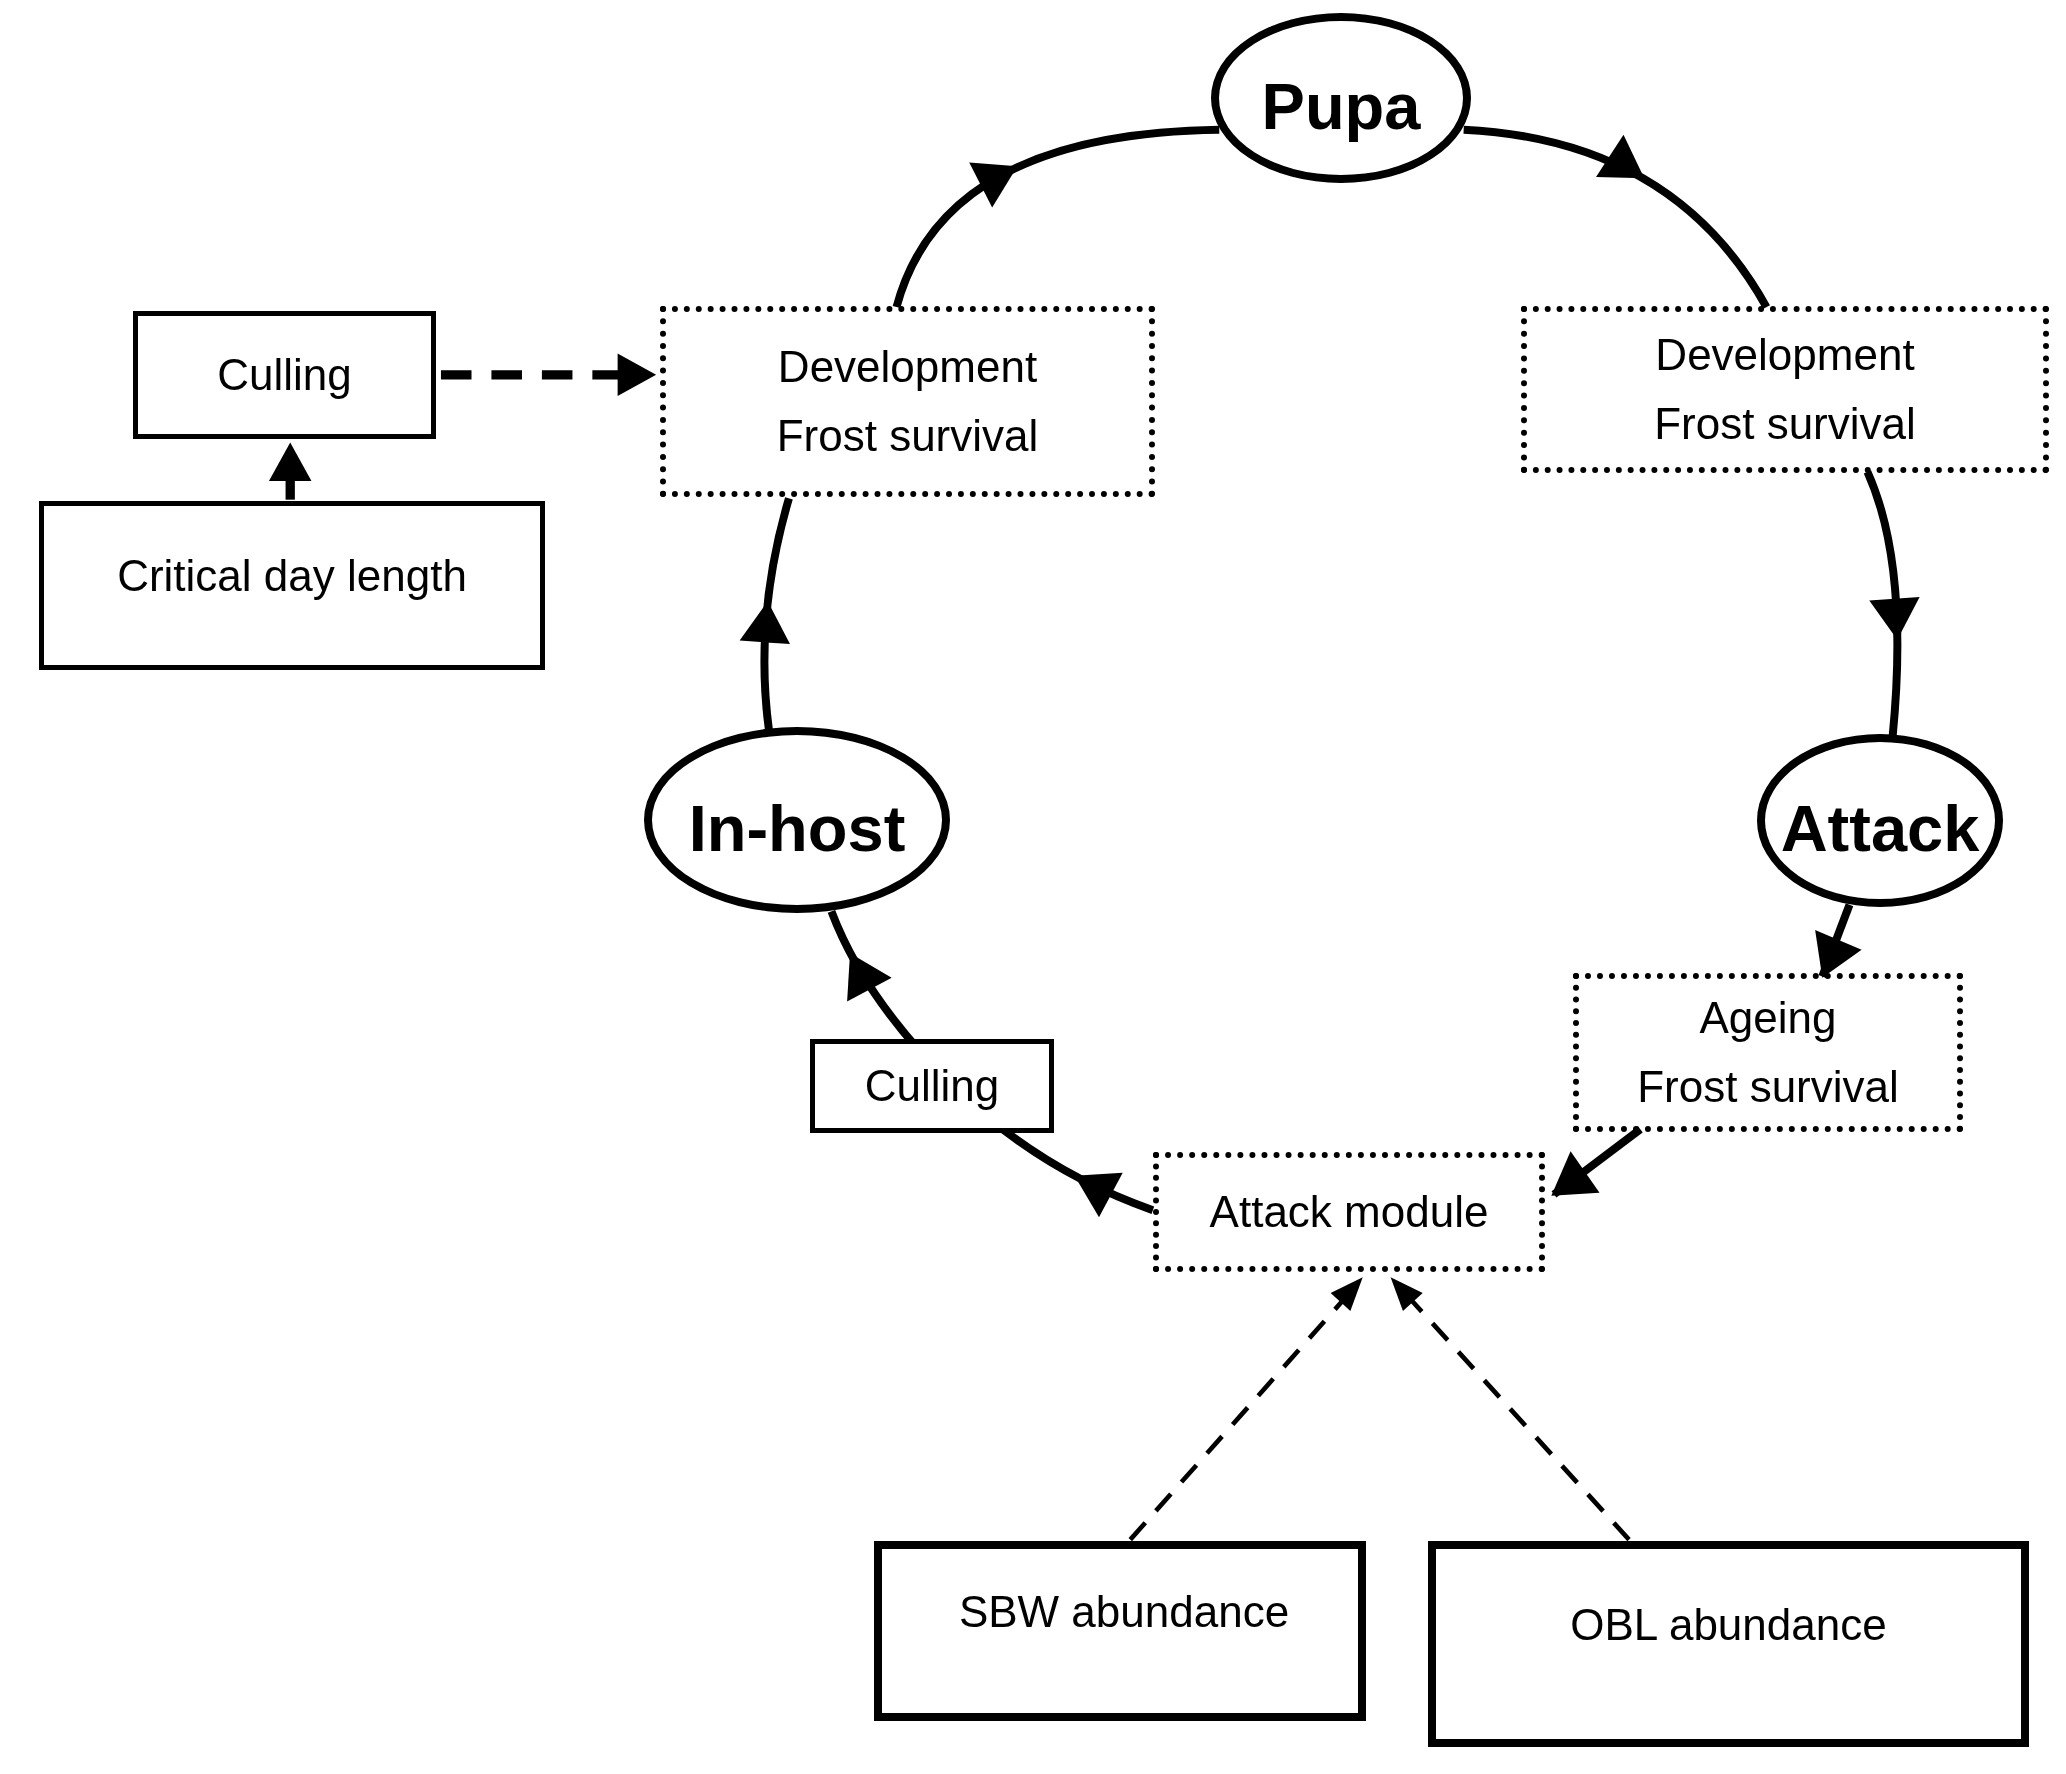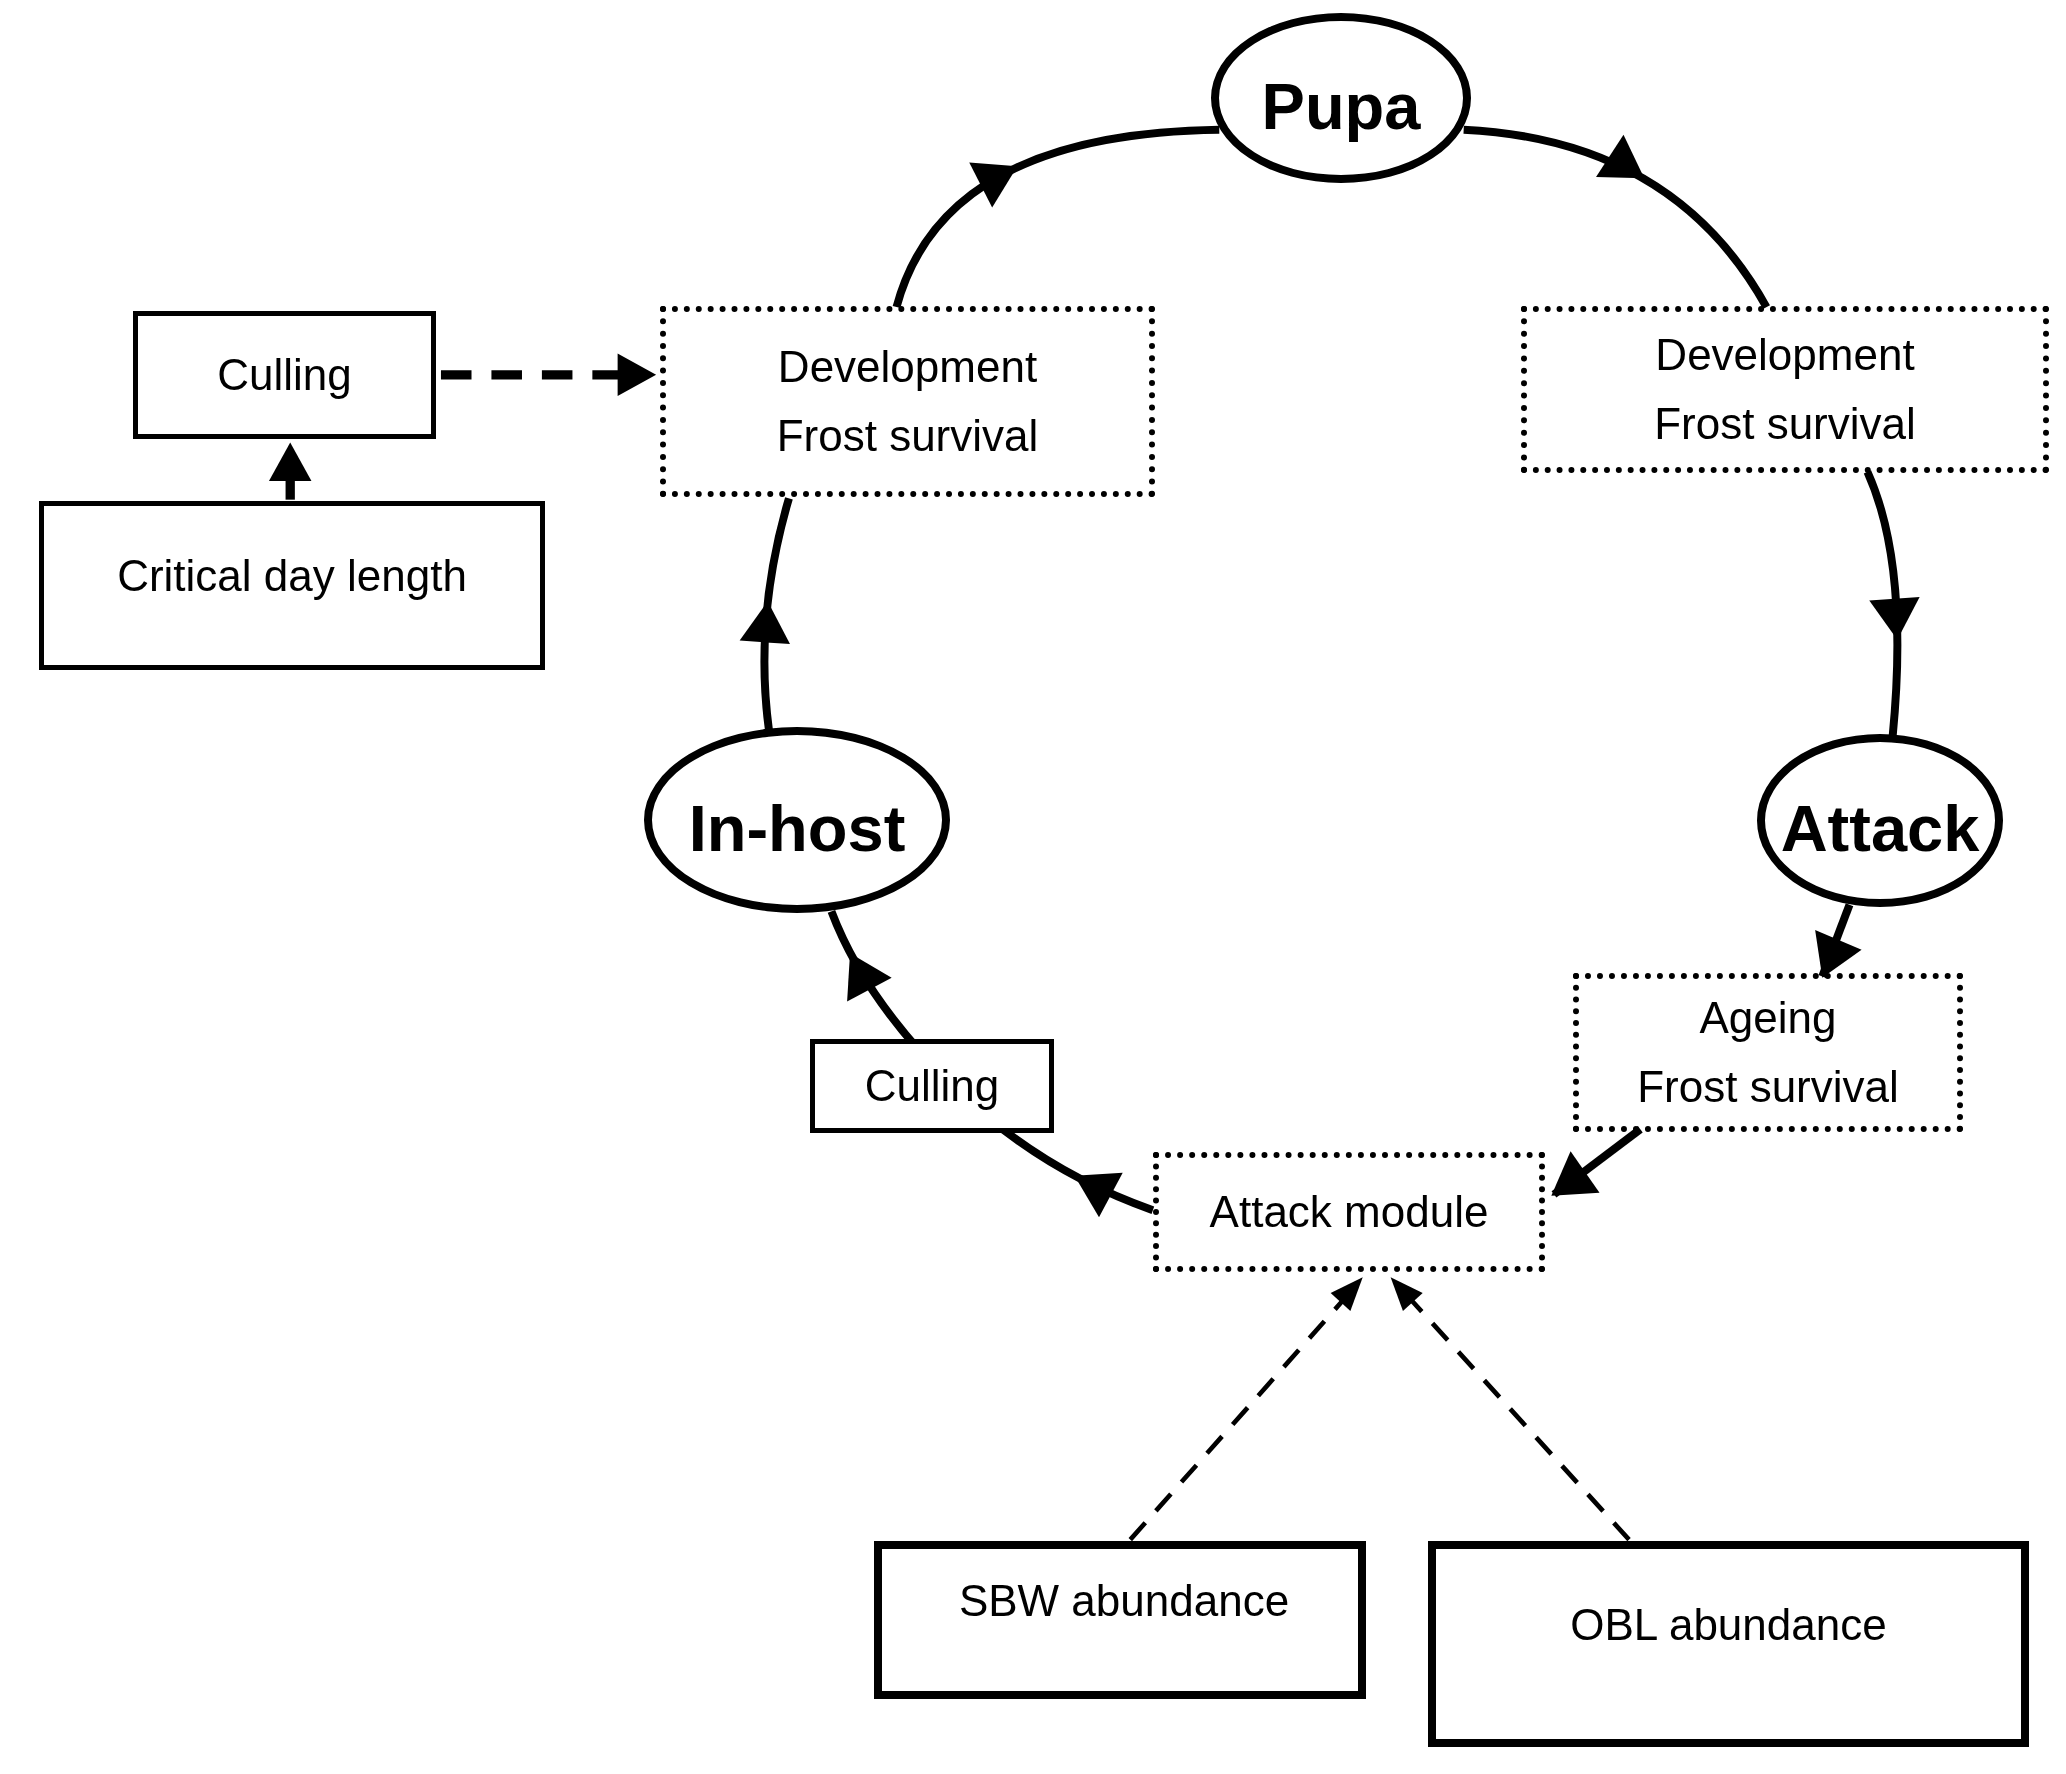--- a/index.html
+++ b/index.html
@@ -98,21 +98,21 @@
 
   <div class="node box-solid t-label" style="left:133px; top:311px; width:303px; height:128px;">
     <div>Culling</div>
   </div>
   <div class="node box-solid t-label" style="left:810px; top:1039px; width:244px; height:94px;">
     <div>Culling</div>
   </div>
   <div class="node box-solid t-label" style="left:39px; top:501px; width:506px; height:169px; padding-bottom:18.6px;">
     <div>Critical day length</div>
   </div>
-  <div class="node box-solid-thick t-label" style="left:874px; top:1541px; width:492px; height:158px; padding-bottom:37px;padding-left:8px;">
+  <div class="node box-solid-thick t-label" style="left:874px; top:1541px; width:492px; height:180px; padding-bottom:37px;padding-left:8px;">
     <div>SBW abundance</div>
   </div>
   <div class="node box-solid-thick t-label" style="left:1428px; top:1541px; width:601px; height:206px; padding-bottom:37px;">
     <div>OBL abundance</div>
   </div>
 
 </div>
 
 
 </body></html>

